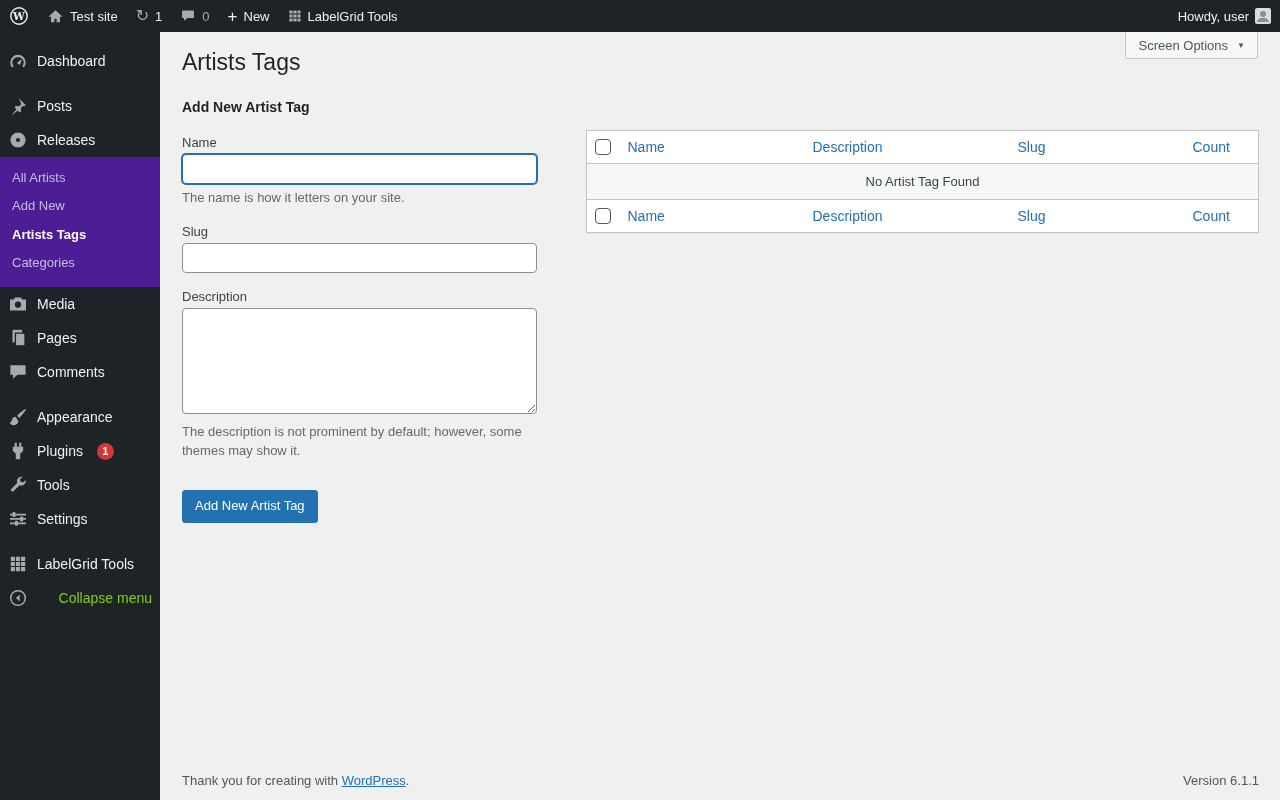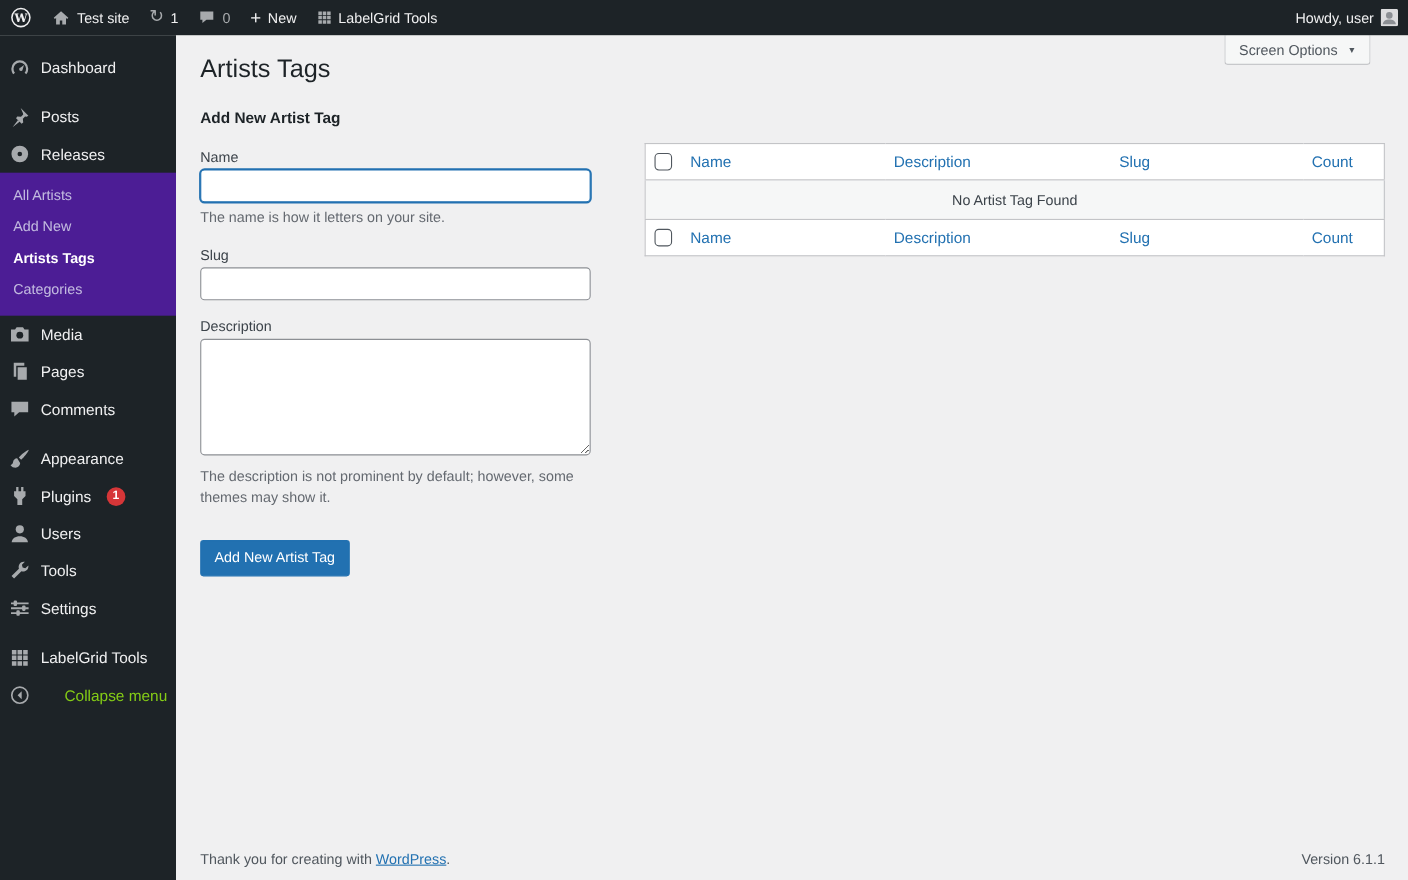--- a/index.html
+++ b/index.html
@@ -42,21 +42,21 @@
     color:rgba(240,246,252,.72); cursor:pointer; }
   .submenu-item.current { color:#fff; font-weight:700; }
   .update-badge { display:inline-block; background:#d63638; color:#fff;
     font-size:11px; font-weight:600; line-height:17px; min-width:17px; height:17px;
     padding:0 5px; border-radius:9px; text-align:center; margin-left:5px; }
   .collapse-item { color:#84cc16;justify-content:space-between; }
   .collapse-item .mi-icon { color:#a7aaad; }
 
   
   .content { margin-left:160px; height:800px; position:relative; padding:48px 21px 0 22px; }
-  .screen-options { position:absolute; top:32px; right:34px; display:flex;
+  .screen-options { position:absolute; top:32px; right:22px; display:flex;
     align-items:center; gap:9px; background:#f6f7f7; border:1px solid #c3c4c7;
     border-top:none; border-radius:0 0 3px 3px; padding:5px 12px; height:27px;
     font-size:13px; color:#50575e; cursor:pointer; font-family:inherit; }
   .so-arrow { font-size:8px; color:#50575e; }
   .page-title { font-size:23px; font-weight:400; color:#1d2327; line-height:1.3; }
 
   .columns { display:flex; align-items:flex-start;gap:16px; }
   .form-col { width:355px; flex:none; margin-right:33px; }
   .form-heading { font-size:14px; font-weight:700; color:#1d2327; margin:21px 0 20px; }
   .form-field { margin-bottom:16px; }
@@ -233,29 +233,20 @@
   <div class="menu-item">
     <span class="mi-icon">
       <svg width="20" height="20" viewBox="0 0 20 20" fill="currentColor">
           <path d="M6.7 1.8v3.9H4.8v4.1l3 3v5.4h4.4v-5.4l3-3V5.7h-1.9V1.8h-2.1v3.9H8.8V1.8z"></path>
         </svg>
     </span>
     <span class="mi-label">Plugins</span>
     <span class="update-badge">1</span>
   </div>
 
-  <div class="menu-item">
-    <span class="mi-icon">
-      <svg width="20" height="20" viewBox="0 0 20 20" fill="currentColor">
-          <circle cx="10" cy="6.2" r="3.7"></circle>
-          <path d="M2.6 18c.3-3.6 3.4-5.6 7.4-5.6s7.1 2 7.4 5.6z"></path>
-        </svg>
-    </span>
-    <span class="mi-label">Users</span>
-  </div>
 
   <div class="menu-item">
     <span class="mi-icon">
       <svg width="20" height="20" viewBox="0 0 20 20" fill="currentColor">
           <path d="M17.8 5.1a4.8 4.8 0 01-6.3 5.2l-6.7 6.7-2.3-2.3 6.7-6.7A4.8 4.8 0 0114.6 1.7l-2.7 2.7.7 2.4 2.4.7z"></path>
         </svg>
     </span>
     <span class="mi-label">Tools</span>
   </div>
 

